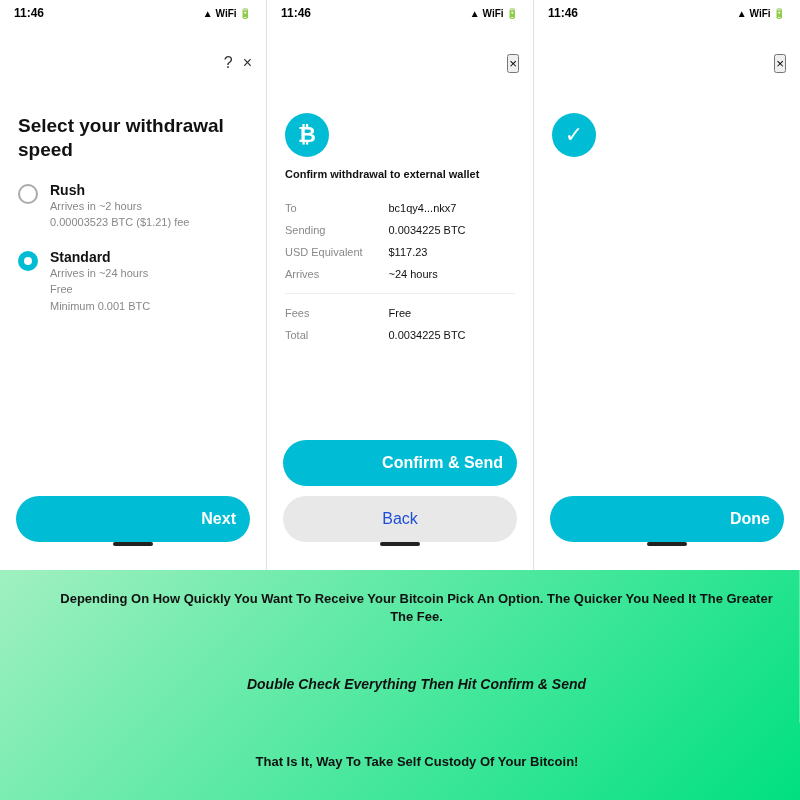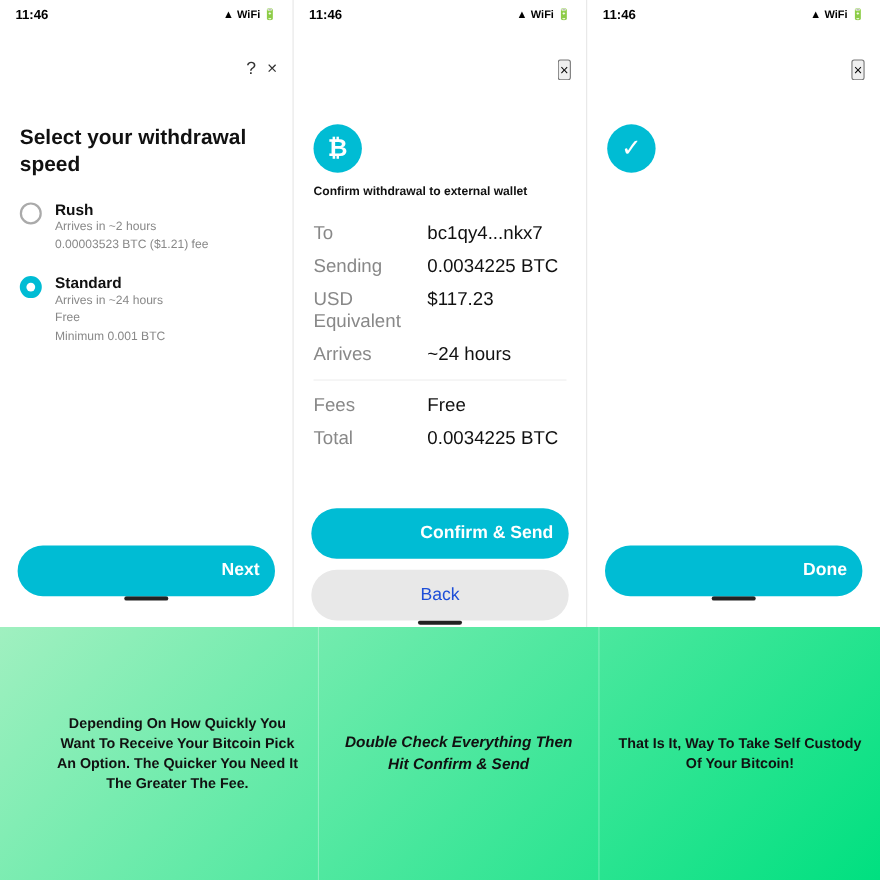--- a/index.html
+++ b/index.html
@@ -177,21 +177,21 @@
       font-size: 11px;
       font-weight: 700;
       color: #111;
       margin-bottom: 16px;
       line-height: 1.3;
     }
 
     .detail-table {
       width: 100%;
       border-collapse: collapse;
-      font-size: 17px;
+      font-size: 11px;
     }
     .detail-table tr td {
       padding: 5px 0;
       vertical-align: top;
     }
     .detail-table tr td:first-child {
       color: #888;
       width: 45%;
     }
     .detail-table tr td:last-child {
@@ -230,21 +230,21 @@
     .screen3-title {
       font-size: 17px;
       font-weight: 700;
       color: #111;
       line-height: 1.3;
     }
 
     
     .captions-row {
       display: flex;
-      flex-direction: row;
+      flex-direction: column;
       flex: 1;
       background: linear-gradient(135deg, #a0f0c0 0%, #00e080 100%);
       padding-left: 34px;
     }
     .caption-cell {
       flex: 1;
       display: flex;
       align-items: center;
       justify-content: center;
       padding: 18px 14px;

